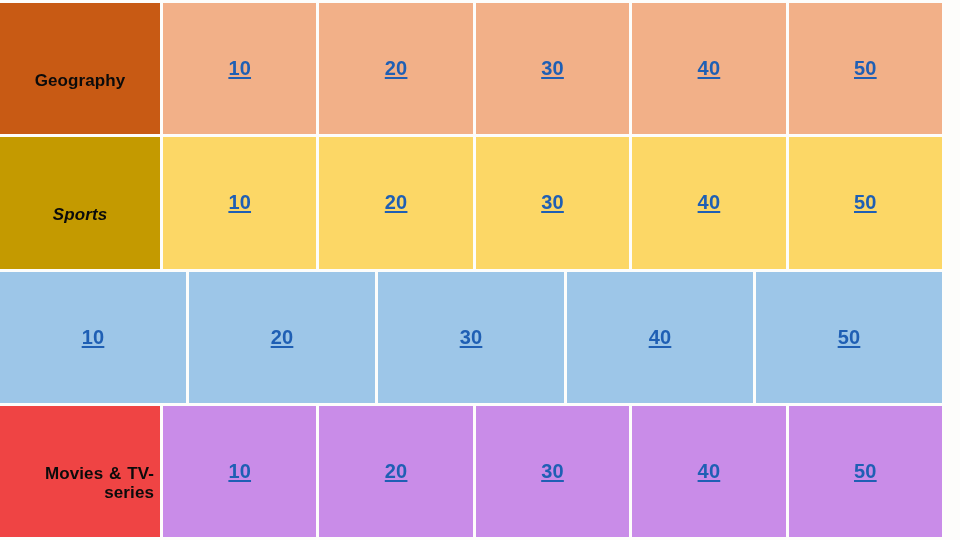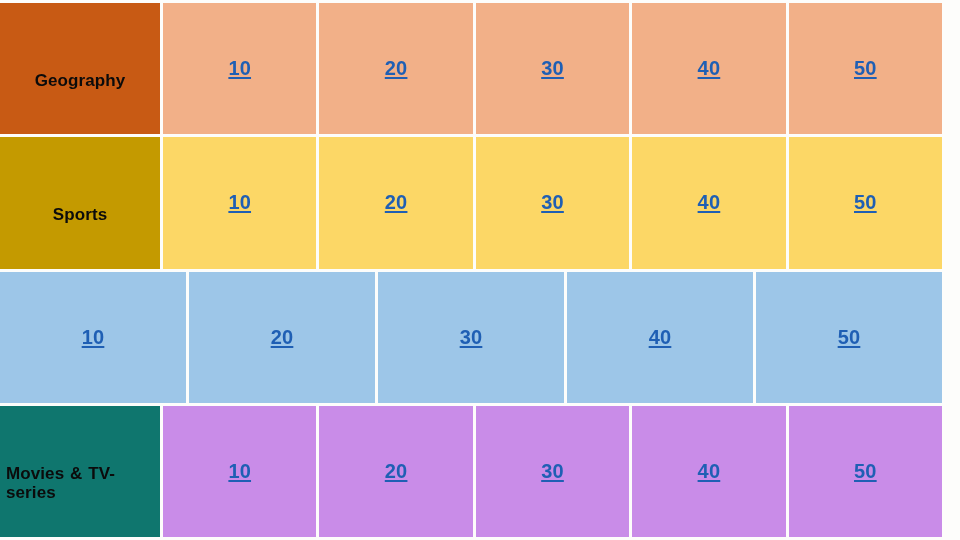--- a/index.html
+++ b/index.html
@@ -42,21 +42,21 @@
     justify-content: center;
     box-sizing: border-box;
     padding: 2px 6px;
     margin-right: 3px;
   }
 
   .category-label {
     font-size: 17px;
     font-weight: bold;
     color: #0b0b0b;
-    text-align: left;
+    text-align: right;
     line-height: 1.16;
     letter-spacing: 0.1px;
     word-spacing: 1px;
     margin-top: 24px;
   }
 
   .value-cells {
     flex: 1 1 auto;
     display: flex;
     min-width: 0;
@@ -107,21 +107,21 @@
         </div>
         <div class="value-cell" style="background-color: rgb(242, 176, 136);">
           <a class="value-link" style="color: rgb(31, 95, 180);">40</a>
         </div>
         <div class="value-cell" style="background-color: rgb(242, 176, 136);">
           <a class="value-link" style="color: rgb(31, 95, 180);">50</a>
         </div>
       </div>
     </div>
     <div class="board-row">
-      <div class="category-cell" style="background-color: rgb(196, 154, 0);">
+      <div class="category-cell" style="background-color: rgb(196, 154, 0); font-style: italic;">
         <div class="category-label">Sports</div>
       </div>
       <div class="value-cells">
         <div class="value-cell" style="background-color: rgb(252, 215, 102);">
           <a class="value-link" style="color: rgb(31, 95, 180);">10</a>
         </div>
         <div class="value-cell" style="background-color: rgb(252, 215, 102);">
           <a class="value-link" style="color: rgb(31, 95, 180);">20</a>
         </div>
         <div class="value-cell" style="background-color: rgb(252, 215, 102);">
@@ -148,21 +148,21 @@
         </div>
         <div class="value-cell" style="background-color: rgb(157, 198, 232);">
           <a class="value-link" style="color: rgb(31, 95, 180);">40</a>
         </div>
         <div class="value-cell" style="background-color: rgb(157, 198, 232);">
           <a class="value-link" style="color: rgb(31, 95, 180);">50</a>
         </div>
       </div>
     </div>
     <div class="board-row">
-      <div class="category-cell" style="background-color: #0f766e;">
+      <div class="category-cell" style="background-color: #ef4444;">
         <div class="category-label">Movies &amp; TV-series</div>
       </div>
       <div class="value-cells">
         <div class="value-cell" style="background-color: rgb(201, 140, 232);">
           <a class="value-link" style="color: rgb(31, 95, 180);">10</a>
         </div>
         <div class="value-cell" style="background-color: rgb(201, 140, 232);">
           <a class="value-link" style="color: rgb(31, 95, 180);">20</a>
         </div>
         <div class="value-cell" style="background-color: rgb(201, 140, 232);">

